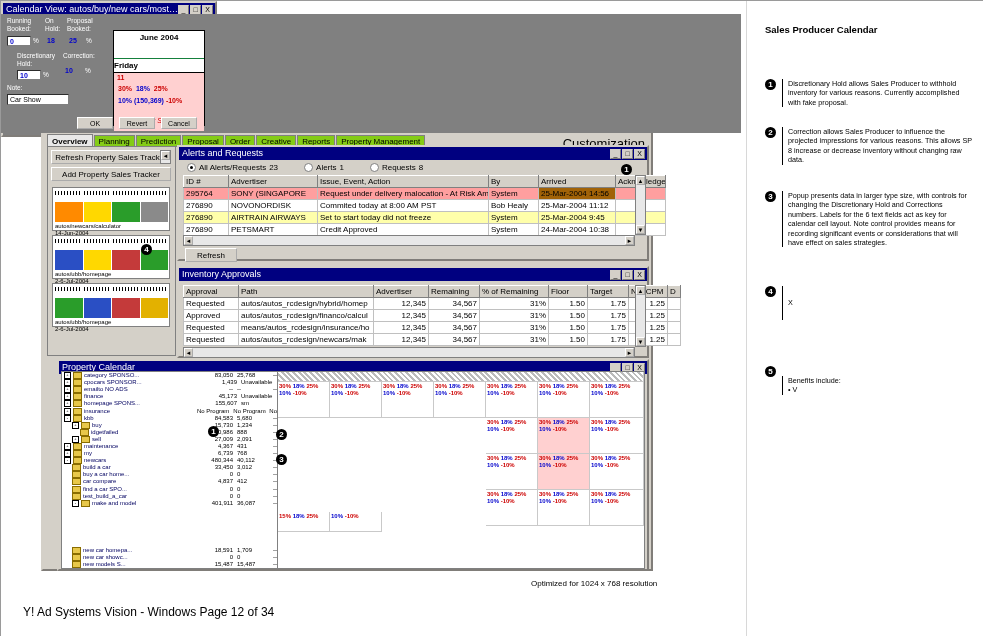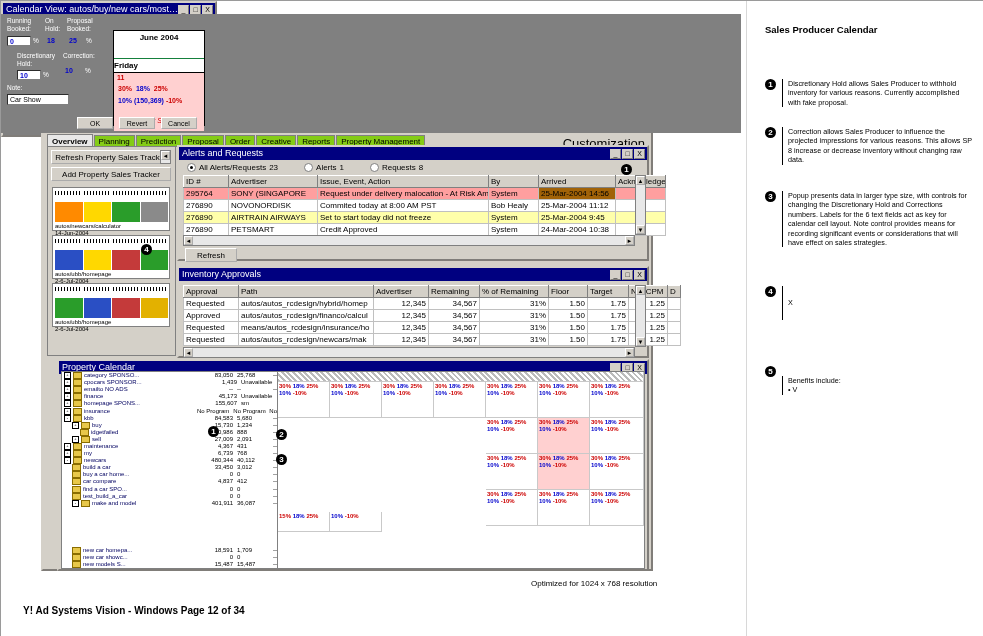--- a/index.html
+++ b/index.html
@@ -92,21 +92,21 @@
   #calview .inner{position:absolute;left:0;top:13px;width:100%;height:119px;background:#808080;}
   .cvlbl{position:absolute;font-size:6.5px;color:#fff;line-height:8px;}
   .cvfield{position:absolute;background:#fff;border:1px inset #808080;font-size:7px;color:#0000cc;font-weight:bold;padding:1px 2px;box-sizing:border-box;}
   #cvjune{position:absolute;left:112px;top:16px;width:92px;height:96px;background:#fff;border:1px solid #000;box-sizing:border-box;}
   .cvbtn{position:absolute;background:#d4d0c8;border:1px outset #fff;font-size:7px;text-align:center;line-height:11px;height:12px;width:36px;box-sizing:border-box;}
 
   
   .bub{position:absolute;width:11px;height:11px;border-radius:50%;background:#000;color:#fff;font-size:8px;font-weight:bold;text-align:center;line-height:11px;}
 
   #optim{left:530px;top:578px;font-size:8px;}
-  #footer{left:22px;top:604px;font-size:10px;font-weight:bold;}
+  #footer{left:22px;top:604px;font-size:12px;}
 
   
   #notes{position:absolute;left:745px;top:0;width:238px;height:636px;background:#fff;border-left:1px solid #d8d8d8;}
   #notesTitle{left:18px;top:23px;font-size:9.5px;font-weight:bold;}
   .note{position:absolute;left:18px;width:208px;font-size:7.2px;line-height:9.4px;color:#000;}
   .notebub{position:absolute;width:11px;height:11px;border-radius:50%;background:#000;color:#fff;font-size:8px;font-weight:bold;text-align:center;line-height:11px;left:0;}
   .notebody{margin-left:17px;border-left:1px solid #000;padding-left:5px;min-height:10px;}
 </style>
 </head>
 <body>

